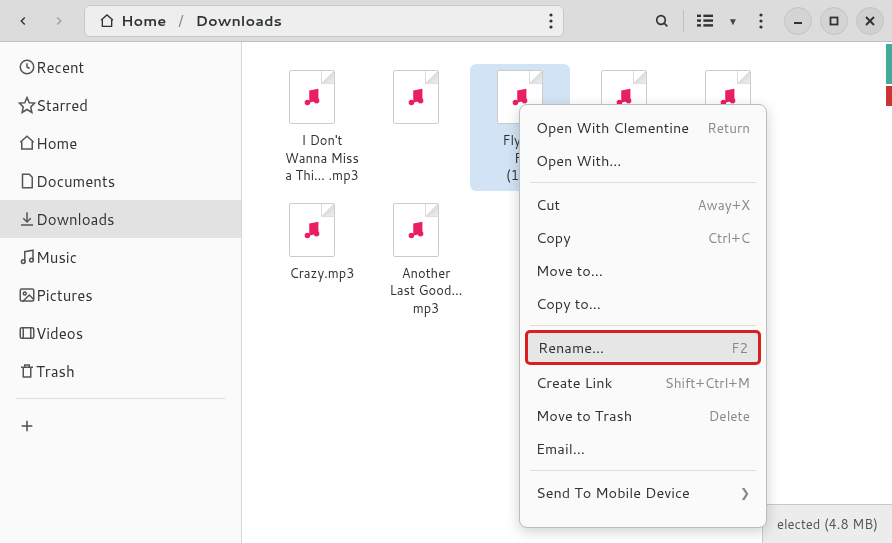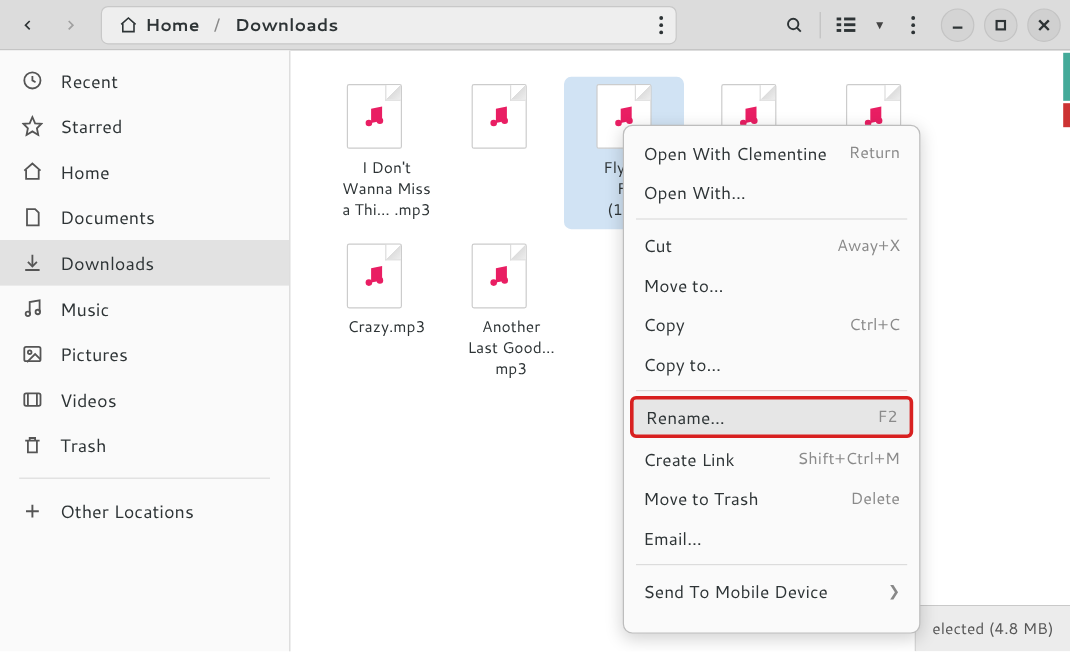--- a/index.html
+++ b/index.html
@@ -40,21 +40,21 @@
   .viewbtn { padding:0 4px; display:flex; align-items:center; }
   .drop-arrow { font-size:10px; padding:0 6px; color:#444; }
 
   
   .main { display: flex; height: calc(100% - 42px); }
   .sidebar {
     width: 242px; background: #fafafa; border-right: 1px solid #d7d7d7;
     padding-top: 6px; display:flex; flex-direction:column;
   }
   .side-item {
-    display: flex; align-items: center; gap: 14px; padding: 0 18px;
+    display: flex; align-items: center; padding: 0 18px;
     height: 38px; font-size: 15px; color: #2e3436;
   }
   .side-item.active { background: #e2e2e2; }
   .side-sep { height:1px; background:#dcdcdc; margin:8px 16px; }
   .side-svg { width:18px; height:18px; flex-shrink:0; display:flex; align-items:center; justify-content:center; }
 
   
   .content {
     flex: 1; position: relative; overflow: hidden; padding: 22px 20px;
   }
@@ -276,21 +276,20 @@
       <span>Trash</span>
     </div>
     <div class="side-sep"></div>
     <div class="side-item">
       <span class="side-svg">
           <svg viewBox="0 0 24 24" width="16" height="16" stroke="#555" stroke-width="2.4">
             <line x1="12" y1="4" x2="12" y2="20"></line>
             <line x1="4" y1="12" x2="20" y2="12"></line>
           </svg>
         </span>
-      <span>Other Locations</span>
     </div>
   </div>
 
   <div class="content">
     <div class="grid">
       <div class="file">
         <div class="file-icon">
           <svg class="note-svg" width="22" height="22" viewBox="0 0 24 24" fill="currentColor">
               <path d="M9 18V5l10-2v13"></path>
               <circle cx="7" cy="18" r="3"></circle>
@@ -373,25 +372,25 @@
   </div>
   <div class="ctx-item">
     <span>Open With…</span>
   </div>
   <div class="ctx-sep"></div>
   <div class="ctx-item">
     <span>Cut</span>
     <span class="ctx-accel">Away+X</span>
   </div>
   <div class="ctx-item">
-    <span>Move to…</span>
-  </div>
-  <div class="ctx-item">
     <span>Copy</span>
     <span class="ctx-accel">Ctrl+C</span>
+  </div>
+  <div class="ctx-item">
+    <span>Move to…</span>
   </div>
   <div class="ctx-item">
     <span>Copy to…</span>
   </div>
   <div class="ctx-sep"></div>
   <div class="ctx-item highlight">
     <span>Rename…</span>
     <span class="ctx-accel">F2</span>
   </div>
   <div class="ctx-item">

